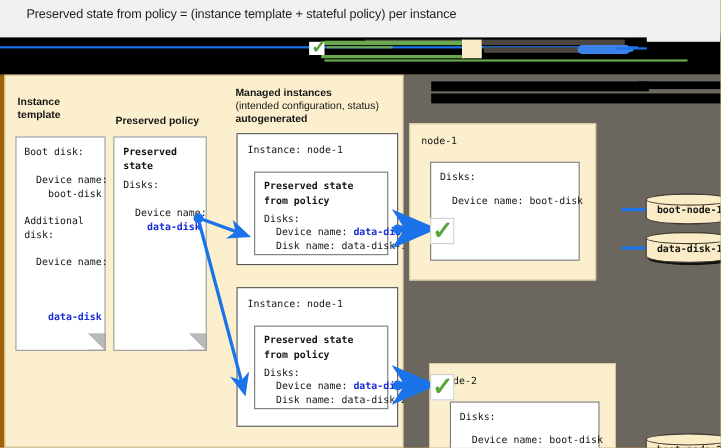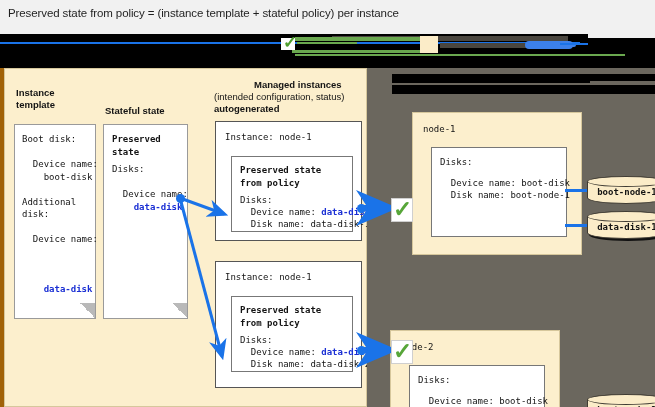--- a/index.html
+++ b/index.html
@@ -10,21 +10,21 @@
     position:relative;overflow:hidden;
   }
   .root{position:absolute;left:0;top:0;width:655px;height:407px;}
 
   
   .title-bar{
     position:absolute;left:0;top:0;width:655px;height:30px;
     background:#f1f1f1;
   }
   .title-text{
-    position:absolute;left:8px;top:7px;
+    position:absolute;left:24px;top:7px;
     font-size:11.5px;color:#1f1f1f;white-space:nowrap;
     letter-spacing:-0.1px;
   }
 
   
   .artifact-band{
     position:absolute;left:0;top:30px;width:655px;height:38px;
     background:#000;overflow:hidden;
   }
   .ab{position:absolute;}
@@ -173,33 +173,33 @@
   Device name:
     boot-disk
 
 Additional
 disk:
 
   Device name:</div>
       <div class="mono b blue txt" style="left:7px;top:158px;">    data-disk</div>
     </div>
 
-    <div class="col-head" style="left:105px;top:37px;">Stateful state</div>
+    <div class="col-head" style="left:105px;top:37px;">Preserved policy</div>
 
     <div class="note" style="left:103px;top:56px;width:85px;height:195px;">
       <div class="fold"></div>
       <div class="mono b txt" style="left:8px;top:8px;">Preserved
 state</div>
       <div class="mono txt" style="left:8px;top:38px;">Disks:
 
   Device name:</div>
       <div class="mono b blue txt" style="left:8px;top:76px;">    data-disk</div>
     </div>
 
-    <div class="col-head" style="left:214px;top:11px;margin-left:40px;">Managed instances</div>
+    <div class="col-head" style="left:214px;top:11px;">Managed instances</div>
     <div class="col-head sub" style="left:214px;top:23px;">(intended configuration, status)</div>
     <div class="col-head" style="left:214px;top:35px;">autogenerated</div>
 
     <div class="plain-box" style="left:215px;top:53px;width:147px;height:120px;">
       <div class="mono txt" style="left:9px;top:9px;">Instance: node-1</div>
       <div class="inner-box" style="left:15px;top:34px;width:122px;height:76px;">
         <div class="mono b txt" style="left:8px;top:7px;">Preserved state
 from policy</div>
         <div class="mono txt" style="left:8px;top:37px;">Disks:</div>
         <div class="mono txt" style="left:8px;top:49px;"><span>  Device name: </span><span class="blue">data-disk</span></div>
@@ -217,26 +217,25 @@
         <div class="mono txt" style="left:8px;top:61px;"><span>  Disk name: </span><span class="b">data-disk-2</span></div>
       </div>
     </div>
 
     <div class="panel-gray"></div>
 
     <div class="redact" style="left:392px;top:6px;width:198px;height:9px;"></div>
     <div class="redact" style="left:392px;top:17px;width:263px;height:9px;"></div>
     <div class="redact" style="left:580px;top:6px;width:75px;height:7px;"></div>
 
-    <div class="cream-box" style="left:412px;top:44px;width:170px;height:143px;">
+    <div class="cream-box" style="left:372px;top:44px;width:170px;height:143px;">
       <div class="mono txt" style="left:10px;top:10px;">node-1</div>
       <div class="inner-box" style="left:18px;top:34px;width:136px;height:90px;">
         <div class="mono txt" style="left:8px;top:8px;">Disks:</div>
         <div class="mono txt" style="left:8px;top:29px;">  Device name: boot-disk</div>
-        <div class="mono txt" style="left:8px;top:41px;">  Disk name: boot-node-1</div>
       </div>
     </div>
 
     <div class="cream-box" style="left:390px;top:262px;width:170px;height:143px;">
       <div class="mono txt" style="left:10px;top:10px;">node-2</div>
       <div class="inner-box" style="left:18px;top:34px;width:136px;height:90px;">
         <div class="mono txt" style="left:8px;top:8px;">Disks:</div>
         <div class="mono txt" style="left:8px;top:29px;">  Device name: boot-disk</div>
 
       </div>

